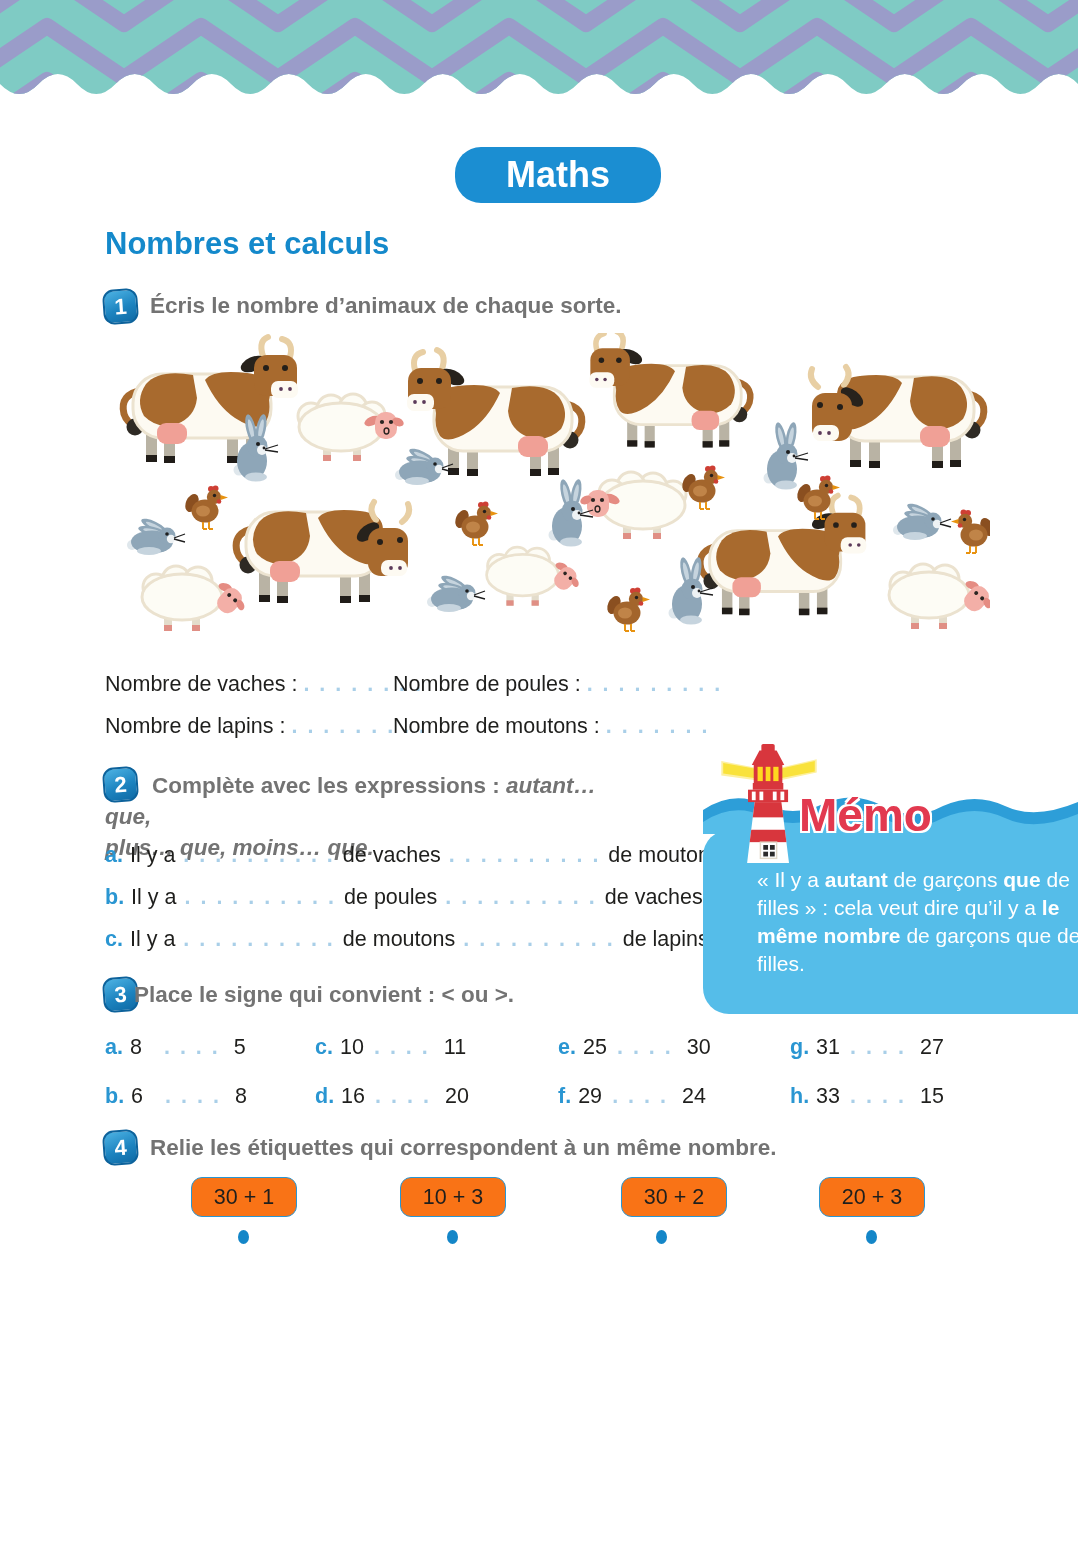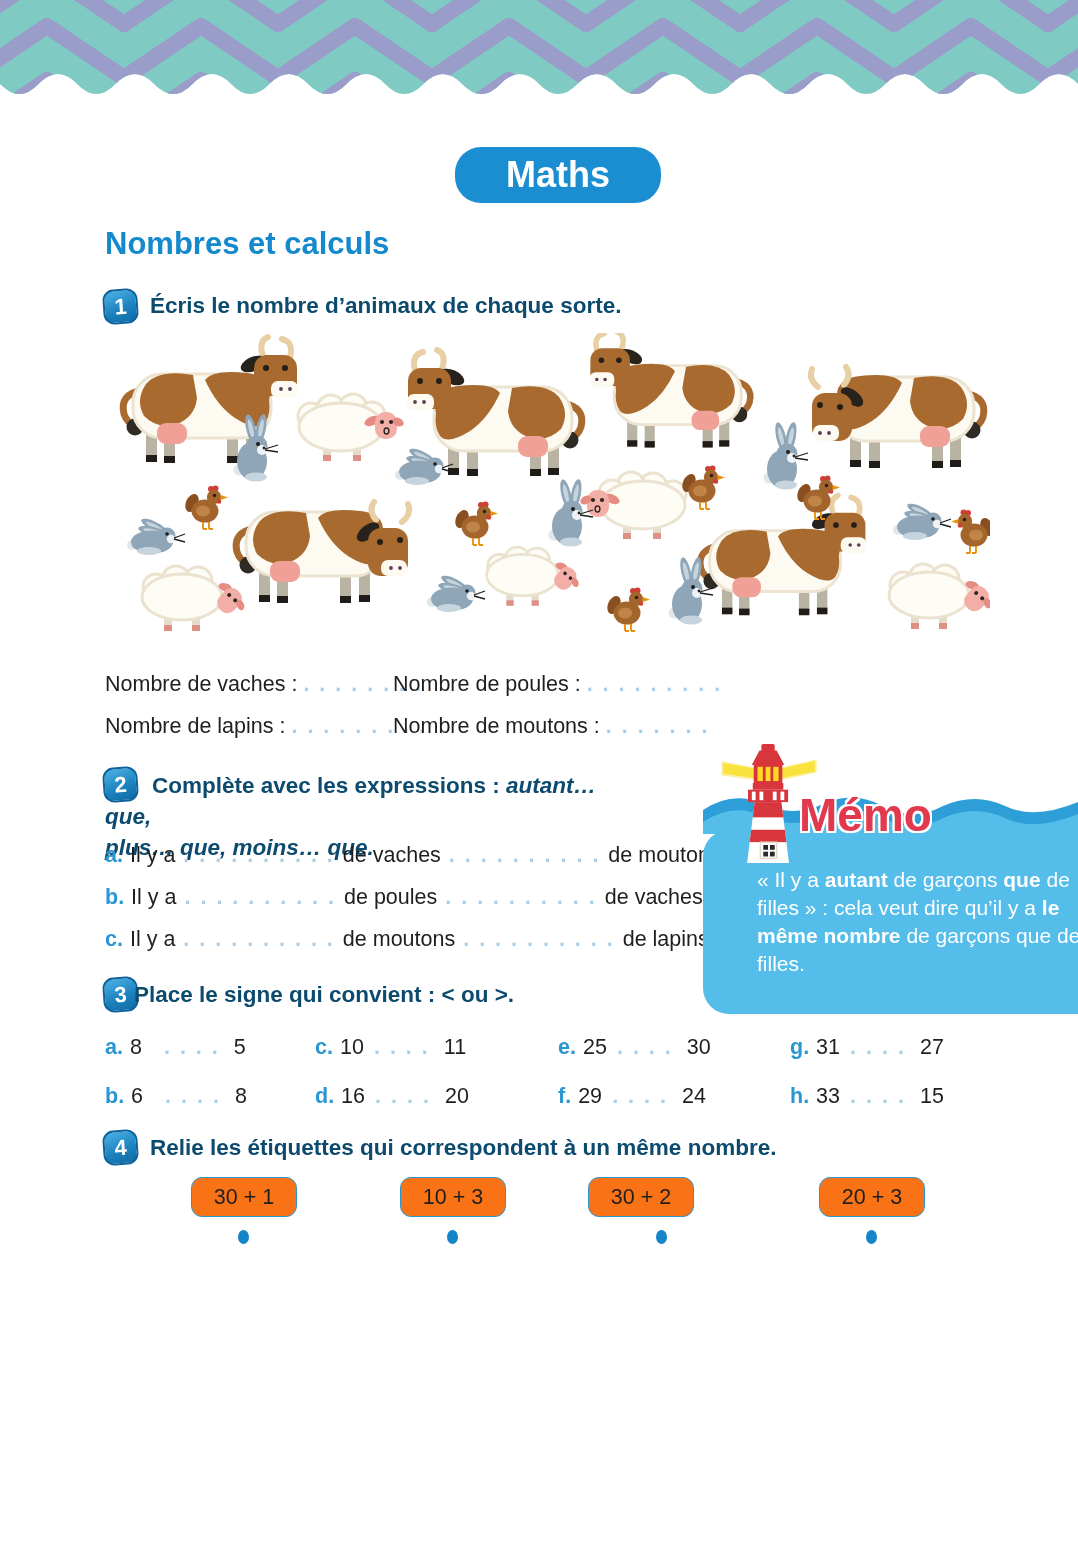--- a/index.html
+++ b/index.html
@@ -11,21 +11,21 @@
   .maths-pill{position:absolute;left:455px;top:147px;width:206px;height:56px;background:#1b8ed2;
               border-radius:26px;display:flex;align-items:center;justify-content:center;}
   .maths-pill span{color:#ffffff;font-size:36px;font-weight:bold;}
   .section-title{position:absolute;left:105px;top:226px;font-size:31px;font-weight:bold;color:#1489cb;}
 
   
   .badge{position:absolute;width:35px;height:35px;border-radius:11px;
          background:linear-gradient(160deg,#4db3e4 0%,#1d84c0 55%,#0f6aa5 100%);
          border:2px solid #0d629b;box-sizing:border-box;color:#ffffff;font-size:22px;font-weight:bold;
          display:flex;align-items:center;justify-content:center;transform:rotate(-4deg);}
-  .ex-title{font-size:22.5px;font-weight:bold;color:#0c4a6e;}
+  .ex-title{font-size:22.5px;font-weight:bold;color:#737373;}
   .it{font-style:italic;}
 
   
   .fillins{position:absolute;left:105px;top:672px;width:590px;display:grid;
            grid-template-columns:288px auto;row-gap:17px;font-size:21.5px;}
   .fillin{white-space:nowrap;}
   .dots{color:#a9cfe8;font-weight:bold;letter-spacing:2px;margin-left:6px;}
 
   
   .ex2-head{position:absolute;left:105px;top:770px;width:540px;line-height:31px;text-indent:47px;}
@@ -334,21 +334,21 @@
     <div class="cmp"><span class="ltr">d.</span><span class="num numl">16</span><span class="blank4">. . . .</span><span class="num">20</span></div>
     <div class="cmp"><span class="ltr">f.</span><span class="num numl">29</span><span class="blank4">. . . .</span><span class="num">24</span></div>
     <div class="cmp"><span class="ltr">h.</span><span class="num numl">33</span><span class="blank4">. . . .</span><span class="num">15</span></div>
   </div>
 
   <div class="badge" style="left:103px;top:1130px;">4</div>
   <div class="abs ex-title" style="left:150px;top:1135px;">Relie les étiquettes qui correspondent à un même nombre.</div>
 
   <div class="tag" style="left:191px;top:1177px;">30 + 1</div>
   <div class="tag" style="left:400px;top:1177px;">10 + 3</div>
-  <div class="tag" style="left:588px;top:1177px;">30 + 2</div>
+  <div class="tag" style="left:621px;top:1177px;">30 + 2</div>
   <div class="tag" style="left:819px;top:1177px;">20 + 3</div>
 
   <div class="dot" style="left:238px;top:1230px;"></div>
   <div class="dot" style="left:447px;top:1230px;"></div>
   <div class="dot" style="left:656px;top:1230px;"></div>
   <div class="dot" style="left:866px;top:1230px;"></div>
 
   <div class="dot" style="left:238px;top:1386px;"></div>
   <div class="dot" style="left:447px;top:1386px;"></div>
   <div class="dot" style="left:656px;top:1386px;"></div>

